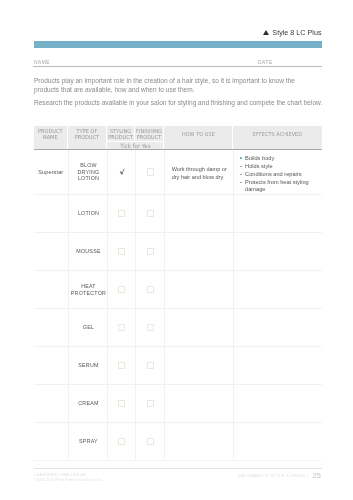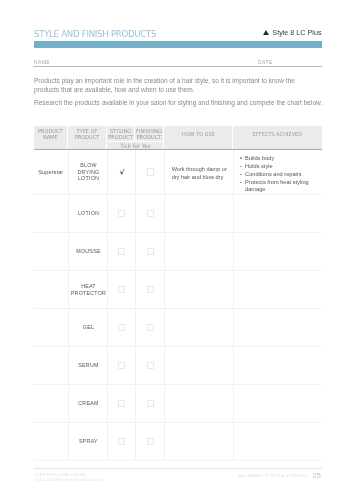--- a/index.html
+++ b/index.html
@@ -93,21 +93,20 @@
   .f-line{position:absolute;left:34px;top:467.8px;width:287.5px;height:1px;background:#e3e3e3;}
   .f-left{position:absolute;left:34px;top:472.4px;font-size:3.9px;letter-spacing:0.43px;color:#dcdcdc;white-space:nowrap;}
   .f-copy{position:absolute;left:34px;top:477.5px;font-size:3.7px;color:#e2e2e2;letter-spacing:0.02px;white-space:nowrap;}
   .f-right{position:absolute;left:238px;top:469.7px;font-size:3.75px;letter-spacing:0.4px;color:#dadada;white-space:nowrap;}
   .f-pg{font-size:7.4px;color:#c4c4c4;letter-spacing:0.1px;margin-left:3.0px;position:relative;top:0.9px;}
 </style>
 </head>
 <body>
 
 <div class="page">
-  <div class="title">STYLE AND FINISH PRODUCTS</div>
   <div class="brand">
     <span class="tri"></span>
     <span>Style 8 LC Plus</span>
   </div>
   <div class="rule"></div>
 
   <div class="lbl-name">NAME</div>
   <div class="lbl-date">DATE</div>
   <div class="nd-line"></div>
 

